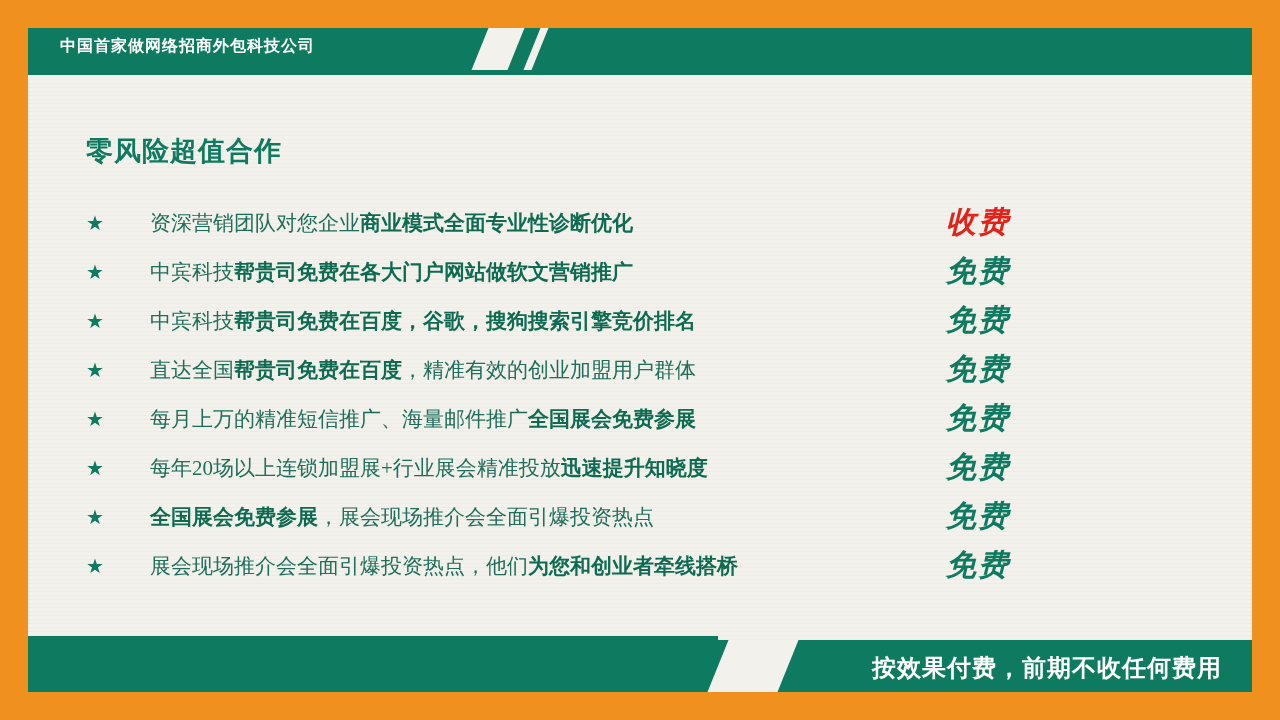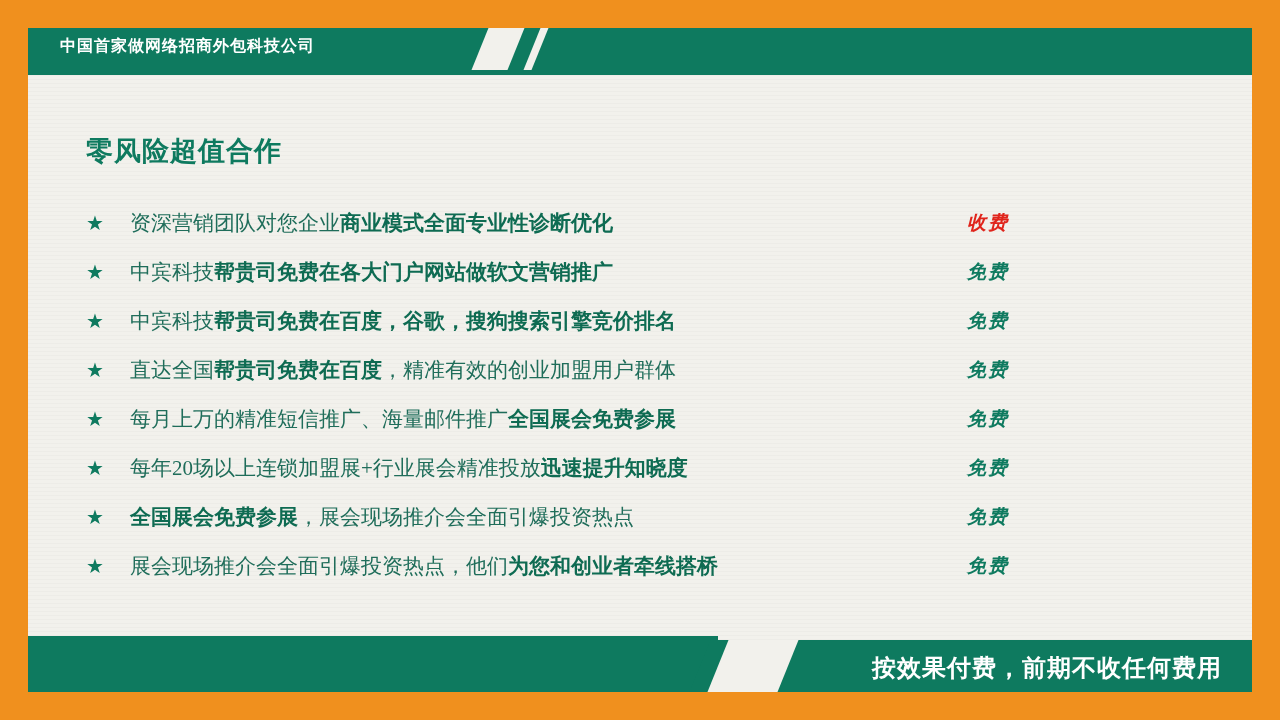--- a/index.html
+++ b/index.html
@@ -111,31 +111,32 @@
     color: #0E7A5F;
     font-size: 20px;
     line-height: 1;
   }
   .row-text {
     flex: 1 1 auto;
     font-size: 21px;
     color: #1F6D5A;
     font-family: "Liberation Serif", serif;
     white-space: nowrap;
+    margin-left: 20px;
   }
   .row-text b {
     font-weight: bold;
     color: #0E6B52;
   }
   .price {
     position: absolute;
-    left: 832px;
+    left: 860px;
     width: 140px;
-    text-align: center;
-    font-size: 19px;
+    text-align: left;
+    font-size: 30px;
     font-family: "Liberation Serif", serif;
     font-weight: bold;
     font-style: italic;
     letter-spacing: 2px;
   }
   .price.free { color: #0E7A5F; }
   .price.paid { color: #E0241B; }
 
   
   .footer-band {

